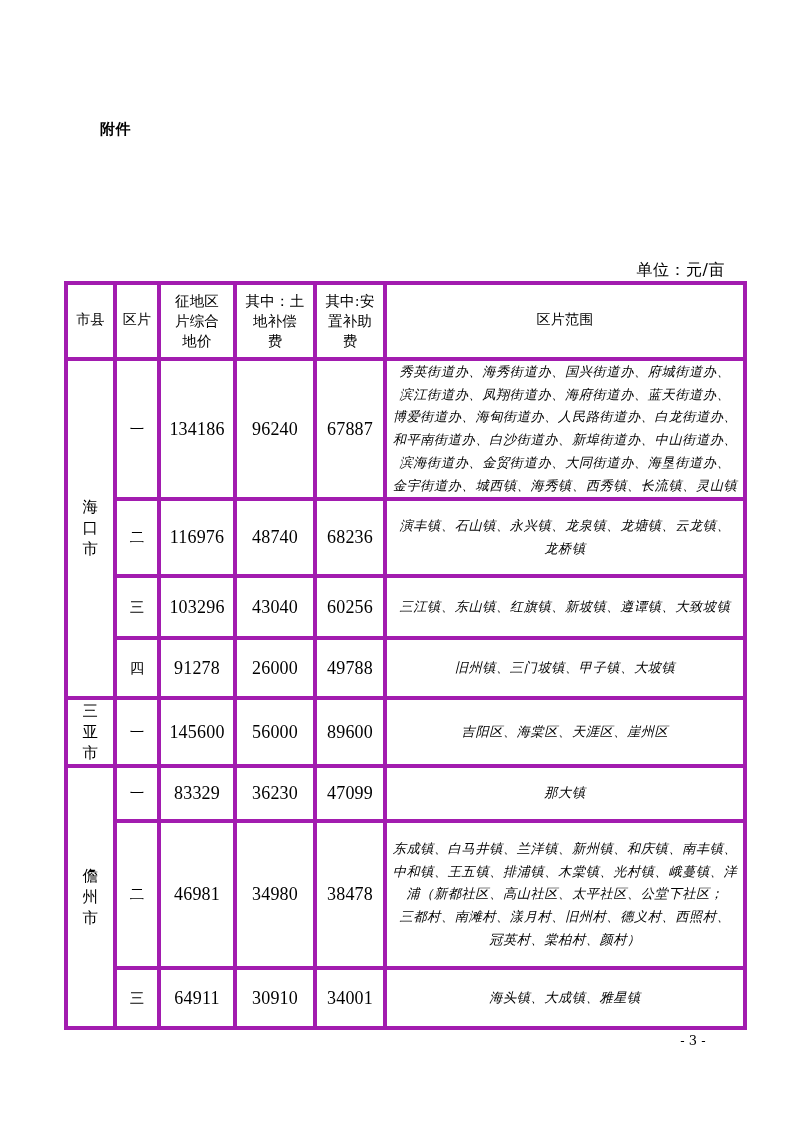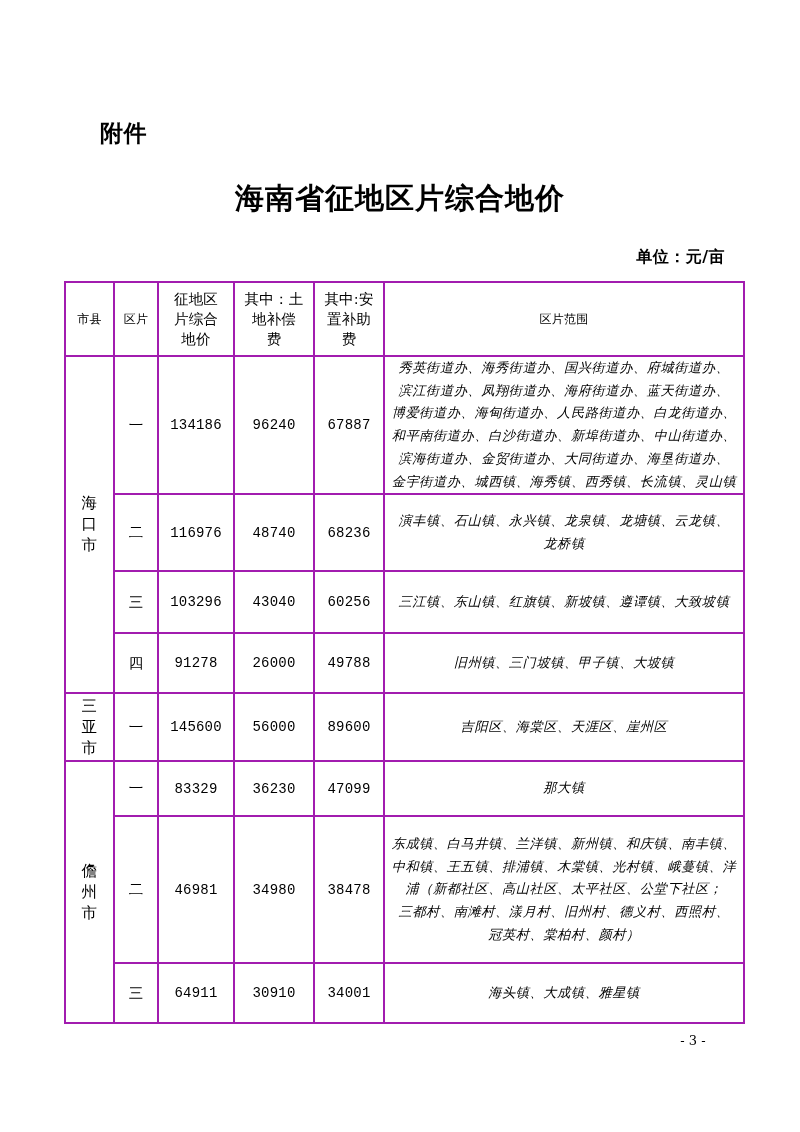--- a/index.html
+++ b/index.html
@@ -19,58 +19,58 @@
     position: absolute;
     left: 0; top: 0;
     width: 800px;
     height: 1132px;
   }
   
   .attach-label {
     position: absolute;
     left: 100px;
     top: 120px;
-    font-size: 23px;
+    font-size: 15px;
     font-weight: bold;
     letter-spacing: 0.5px;
     line-height: 1.2;
     text-align: right;
   }
   .doc-title {
     position: absolute;
     left: 0;
     top: 180px;
     width: 800px;
     text-align: center;
     font-family: "DejaVu Serif", "Liberation Serif", serif;
     font-size: 29px;
     font-weight: bold;
     letter-spacing: 1px;
     line-height: 1.25;
   }
   .unit-line {
     position: absolute;
     right: 75px;
-    top: 247px;
+    top: 260px;
     font-size: 16px;
-    font-weight: bold;
+    font-weight: normal;
     letter-spacing: 0.5px;
   }
   
   .price-table {
     position: absolute;
     left: 64px;
     top: 281px;
     width: 679px;
     border-collapse: collapse;
     table-layout: fixed;
   }
   .price-table td,
   .price-table th {
-    border: 2px solid #a21caf;
+    border: 4px solid #a21caf;
     padding: 0;
     vertical-align: middle;
     text-align: center;
     font-weight: normal;
   }
   
   .c-city   { width: 49px; }
   .c-zone   { width: 44px; }
   .c-price  { width: 76px; }
   .c-comp   { width: 80px; }
@@ -80,37 +80,37 @@
   .price-table thead td {
     height: 72px;
     font-size: 14.5px;
     line-height: 1.38;
     letter-spacing: 0.2px;
   }
   .hd-stack {
     display: block;
     padding: 0 4px;
   }
-  .hd-wide { font-size: 12px; }
+  .hd-wide { font-size: 14px; font-family: Liberation Mono, monospace; }
 
   .city-cell {
     font-size: 15.5px;
     line-height: 1.35;
     letter-spacing: 0.5px;
   }
   .city-vert {
     display: inline-block;
     white-space: pre-line;
   }
   .zone-cell {
     font-size: 14.5px;
   }
   .num-cell {
-    font-family: Liberation Mono, monospace;
-    font-size: 14px;
+    font-family: Liberation Serif, serif;
+    font-size: 18px;
     letter-spacing: 0.2px;
   }
   .range-cell {
     font-size: 13.2px;
     line-height: 1.72;
     letter-spacing: 0.6px;
     padding: 5px 6px;
     white-space: pre-line;
     text-align: center;
     font-style: italic;
@@ -137,21 +137,20 @@
     box-sizing: border-box;
   }
 </style>
 </head>
 <body>
 
 <div class="page">
 
   <div class="attach-label">附件</div>
 
-  <div class="doc-title">海南省征地区片综合地价</div>
 
   <div class="unit-line">单位：元/亩</div>
 
   <table class="price-table">
     <colgroup>
       <col class="c-city">
         <col class="c-zone">
         <col class="c-price">
       <col class="c-comp">
         <col class="c-settle">

